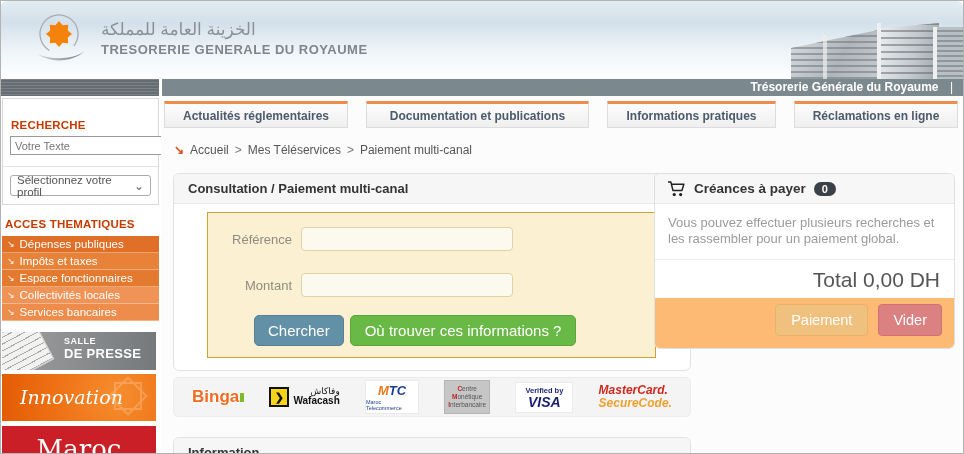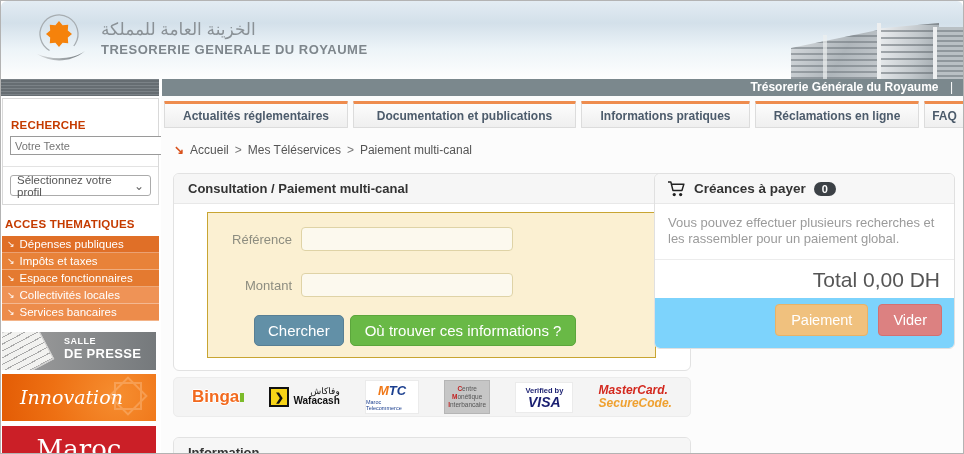--- a/index.html
+++ b/index.html
@@ -79,21 +79,21 @@
   .innov-star div { position:absolute; inset:6px; border:2px solid #FFD9B5; }
   .innov-star .r45 { transform:rotate(45deg); }
   .innov-text { position:absolute; left:18px; top:12px; color:#FFF; font-family:"DejaVu Serif","Liberation Serif",serif;
     font-style:italic; font-size:19px; }
   .banner-maroc { height:58px; margin-top:5px; background:#CB1F27; text-align:center; }
   .maroc-line { margin-top:8px; color:#FFF; font-family:"DejaVu Serif","Liberation Serif",serif; }
   .maroc-name { font-size:26px; }
 
   
   .main { position:absolute; left:160px; top:95px; right:0; bottom:0; background:#FCFCFC; }
-  .tabs { display:flex; gap:5px; margin:5px 1px 0 3px; height:27px; }
+  .tabs { display:flex; gap:18px; margin:5px 1px 0 3px; height:27px; }
   .tab { border:1px solid #DCDCDC; border-top:3px solid #EE8C4E; border-radius:1px;
     background:linear-gradient(#FCFCFC,#EFEFEF); display:flex; align-items:center; justify-content:center;
     font-weight:bold; font-size:12px; color:#4C5B6B; cursor:pointer; }
   .tw1{ flex:0 0 184px; } .tw2{ flex:0 0 223px; } .tw3{ flex:0 0 169px; } .tw4{ flex:0 0 164px; } .tw5{ flex:0 0 41px; }
 
   .breadcrumb { margin:15px 0 0 13px; font-size:12px; color:#555; display:flex; align-items:center; gap:6px; }
   .bc-arrow { color:#D9531E; font-weight:bold; font-size:12px; }
   .bc-link { cursor:pointer; }
   .bc-sep { color:#777; }
 
@@ -145,21 +145,21 @@
   
   .cart-panel { position:absolute; right:8px; top:77px; width:301px; background:#FFF;
     border:1px solid #E0E0E0; border-radius:6px; overflow:hidden; }
   .cart-header { display:flex; align-items:center; gap:8px; background:#F7F7F7;
     border-bottom:1px solid #E8E8E8; padding:6px 12px; }
   .cart-title { font-weight:bold; font-size:13.5px; color:#333; }
   .cart-badge { background:#3C4146; color:#FFF; border-radius:9px; padding:1px 8px; font-size:11px; font-weight:bold; }
   .cart-desc { padding:11px 13px; color:#9B9B9B; font-size:13px; line-height:1.25;
     border-bottom:1px solid #ECECEC; }
   .cart-total { padding:8px 14px 6px; text-align:right; font-size:21px; color:#555; }
-  .cart-footer { background:#7dd3fc; padding:6px 12px 12px; display:flex; justify-content:flex-end; gap:10px; }
+  .cart-footer { background:#fdba74; padding:6px 12px 12px; display:flex; justify-content:flex-end; gap:10px; }
   .btn-pay { background:#F0C17E; border:1px solid #E8B267; padding:7px 15px; font-size:14.5px; border-radius:4px; }
   .btn-clear { background:#DC8181; border:1px solid #D47070; padding:7px 14px; font-size:14.5px; border-radius:4px; }
 
   .info-panel { margin-top:20px; border-radius:6px 6px 0 0; }
 </style>
 </head>
 <body>
 
 <div class="page">
 

